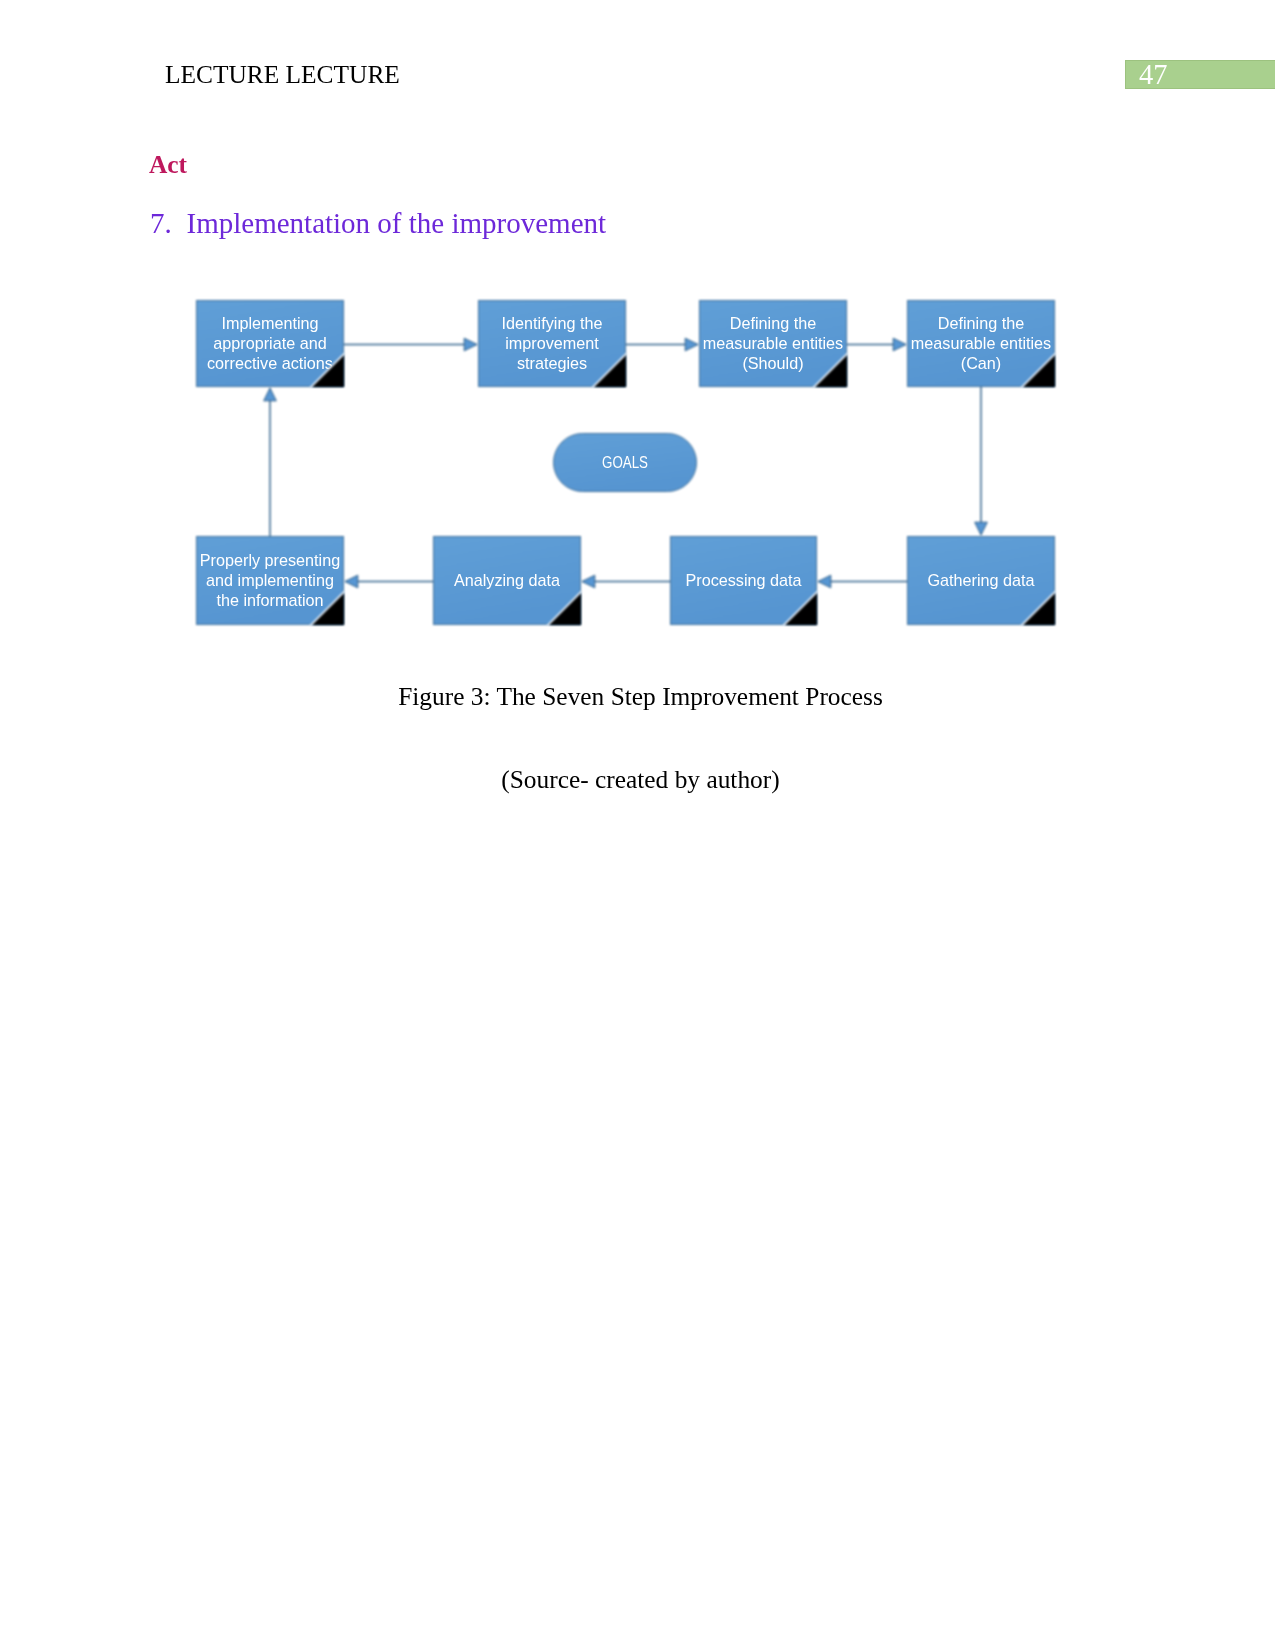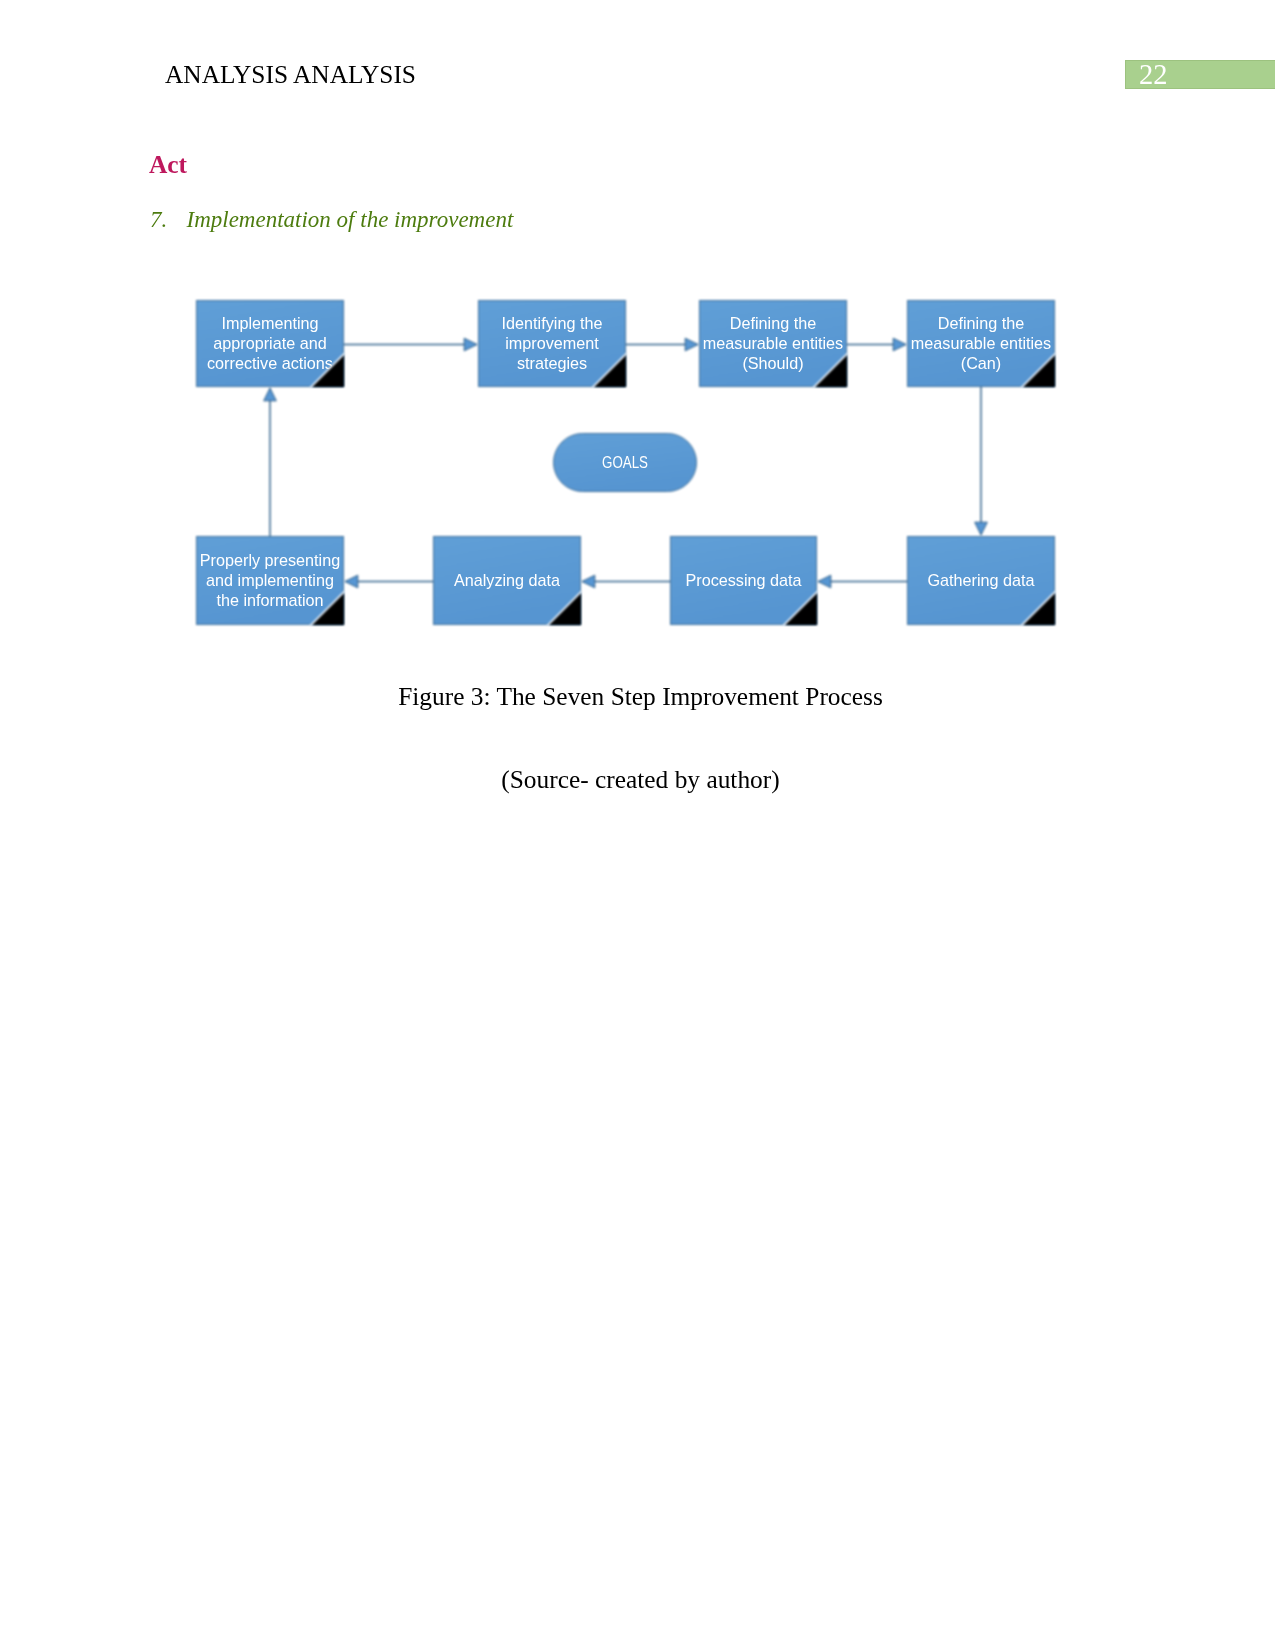--- a/index.html
+++ b/index.html
@@ -27,21 +27,21 @@
     font-size:28.5px;line-height:normal;color:#ffffff;
   }
 
   
   .h-act{
     position:absolute;left:149px;top:150px;
     font-size:25.4px;line-height:normal;font-weight:bold;color:#be185d;
   }
   .li-row{
     position:absolute;left:150px;top:207px;
-    font-size:23px;line-height:normal;color:#4d7c0f;white-space:nowrap;font-style:italic;
+    font-size:29px;line-height:normal;color:#6d28d9;white-space:nowrap;
   }
   .li-num{display:inline-block;width:36.5px;}
 
   .fig-caption{
     position:absolute;left:3px;top:682px;width:1275px;text-align:center;
     font-size:25.4px;line-height:normal;color:#000;
   }
   .fig-source{
     position:absolute;left:3px;top:765px;width:1275px;text-align:center;
     font-size:25.4px;line-height:normal;color:#000;
@@ -50,23 +50,23 @@
   
   .diagram{position:absolute;left:0;top:0;width:1275px;height:1651px;}
   .diagram svg{position:absolute;left:0;top:0;}
   #dsvg, #dsvg-fold{filter:blur(0.8px);}
   #dsvg-text{filter:none;}
 </style>
 </head>
 <body>
 
 <div class="page">
-  <div class="hdr-title">ANALYSIS ANALYSIS</div>
+  <div class="hdr-title">LECTURE LECTURE</div>
   <div class="pagenum-band"></div>
-  <div class="pagenum-text">22</div>
+  <div class="pagenum-text">47</div>
 
   <div class="h-act">Act</div>
   <div class="li-row">
     <span class="li-num">7.</span><span>Implementation of the improvement</span>
   </div>
 
   <div class="diagram">
     <svg id="dsvg" width="1275" height="1651" viewBox="0 0 1275 1651">
         <defs>
           <linearGradient id="boxgrad" x1="0" y1="0" x2="0.30" y2="1">

